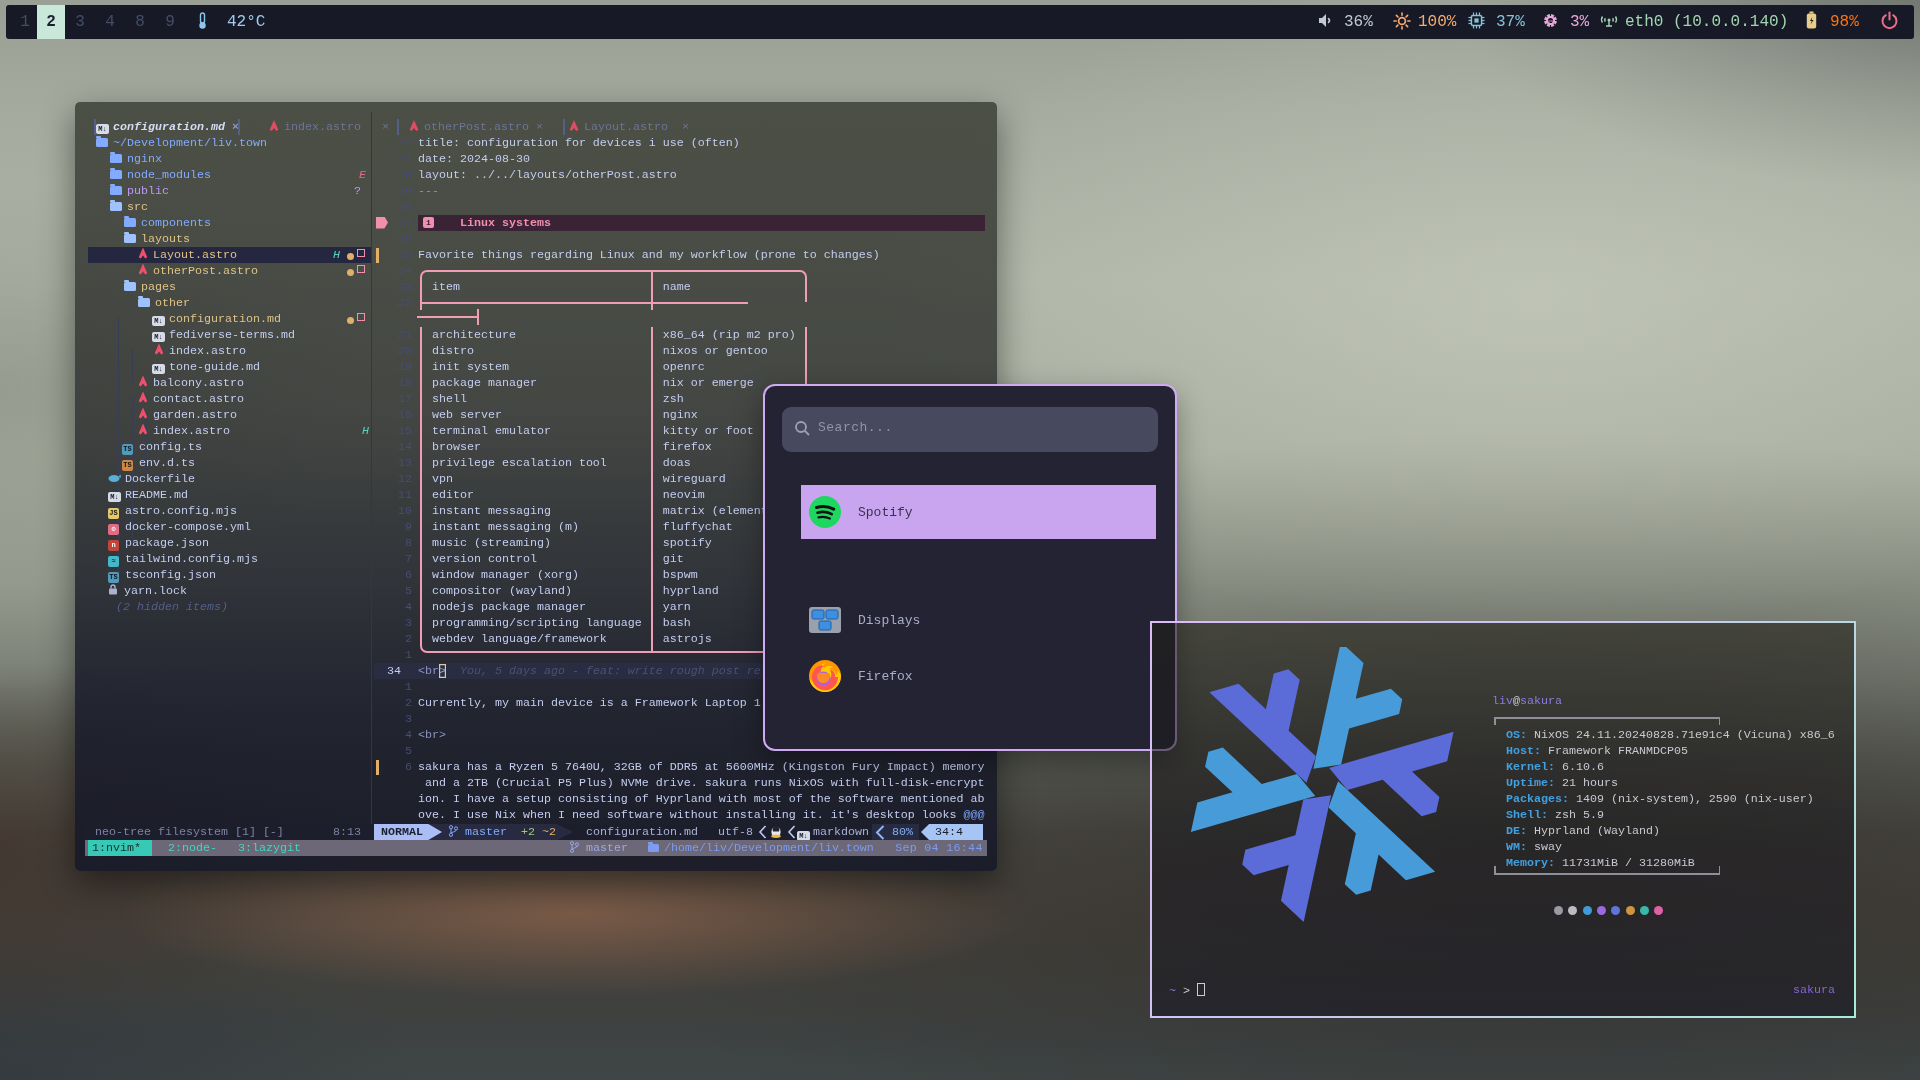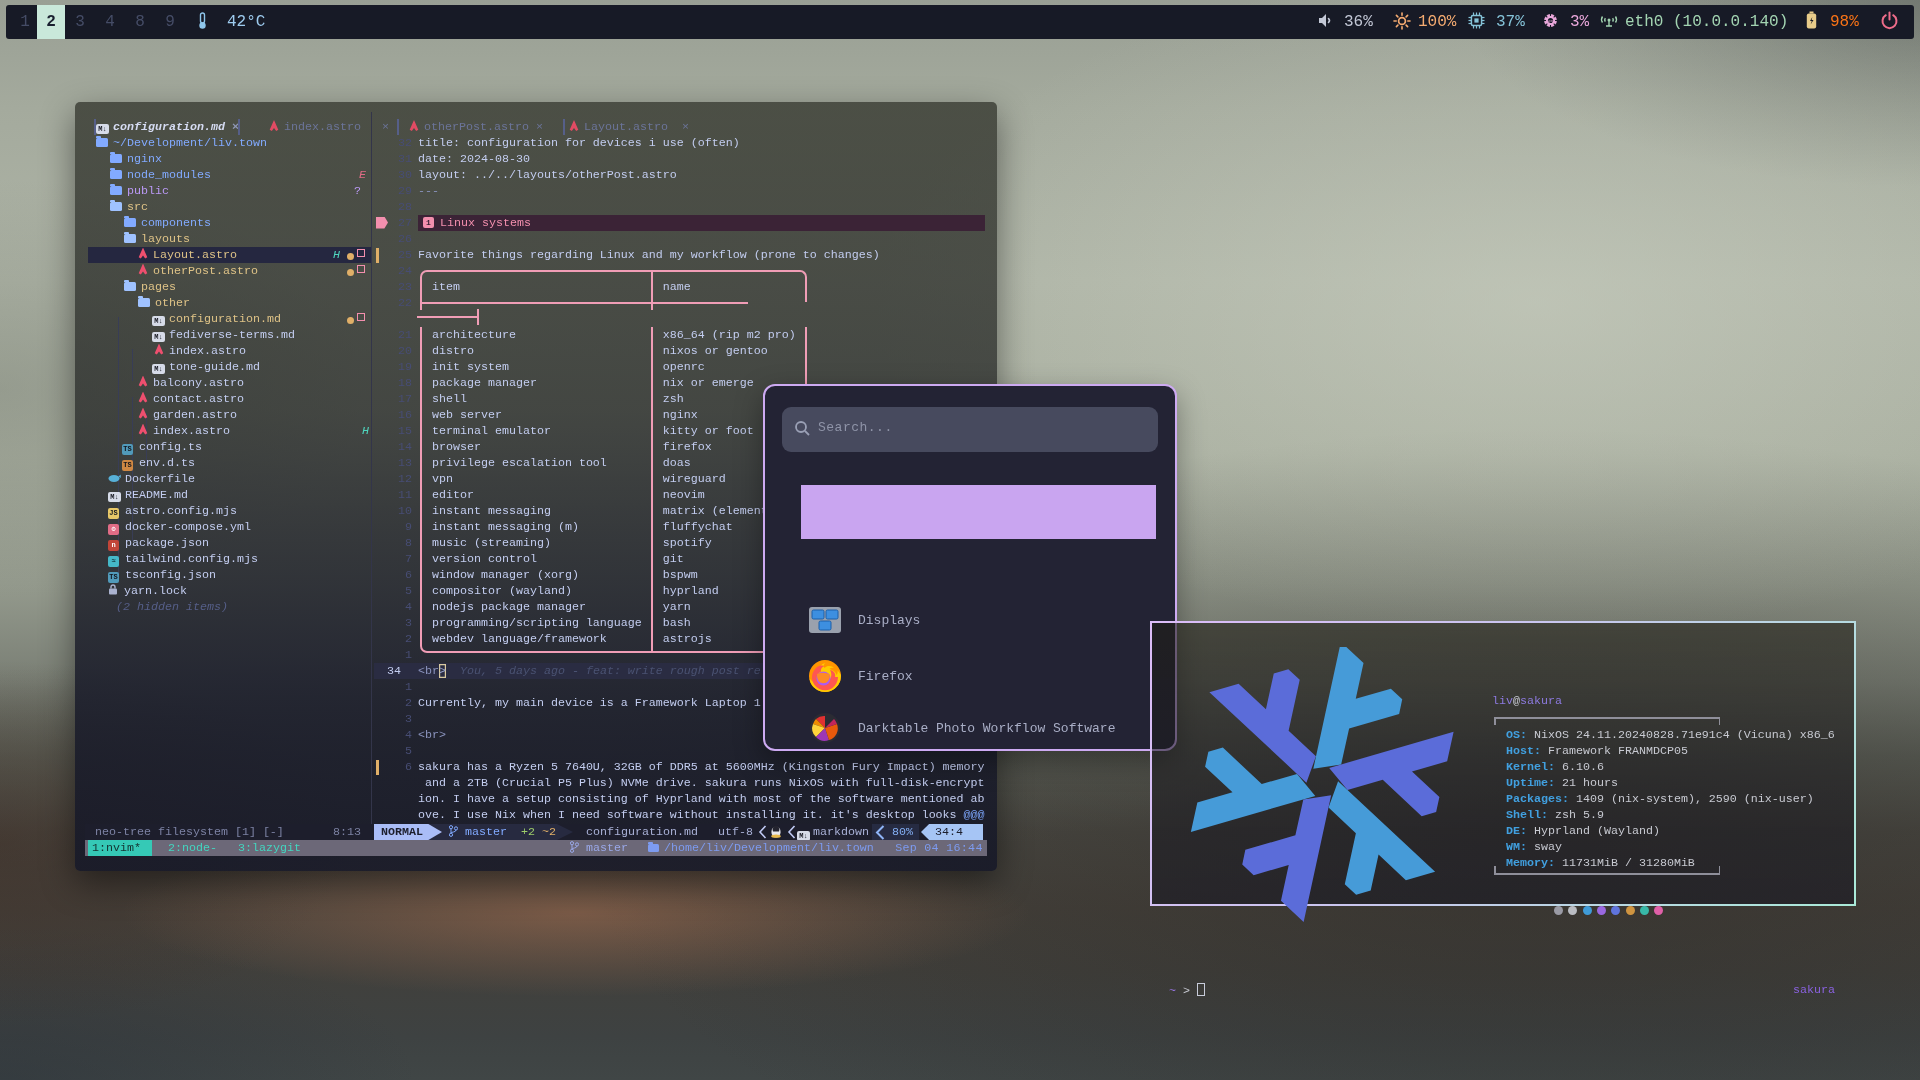--- a/index.html
+++ b/index.html
@@ -154,21 +154,21 @@
  <div class="t" style="left:272px;top:163px"><span class="dot" style="width:7px;height:7px;background:#e0af68"></span></div>
  <div class="t" style="left:282px;top:163px;width:8px;height:8px;border:1.5px solid #f38fae"></div>
  <div class="t" style="left:272px;top:211px"><span class="dot" style="width:7px;height:7px;background:#e0af68"></span></div>
  <div class="t" style="left:282px;top:211px;width:8px;height:8px;border:1.5px solid #f38fae"></div>
  <div class="t" style="left:287px;top:320.5px;color:#4fd6be;font-style:italic">H</div>
 
  <div class="t" style="left:296px;top:10px;width:1px;height:712px;background:#33354a"></div>
 
  <div class="t" style="left:343px;top:112.5px;width:567px;height:16px;background:#3b2336"></div>
  <div class="t" style="left:348px;top:114.5px;width:11px;height:11px;border-radius:2px;background:#f38fae;color:#3b2336;font-size:8px;line-height:11px;text-align:center;font-weight:bold">1</div>
- <div class="t" style="left:365px;top:112.5px;color:#f38fae;font-weight:normal">Linux systems</div>
+ <div class="t" style="left:385px;top:112.5px;color:#f38fae;font-weight:bold">Linux systems</div>
 
  <div class="t" style="left:301px;top:114.5px;width:12px;height:12px;background:#f38fae;clip-path:polygon(0 0,70% 0,100% 50%,70% 100%,0 100%)"></div>
  <div class="t" style="left:301px;top:145.5px;width:3px;height:15px;background:#e0af68"></div>
  <div class="t" style="left:301px;top:657.5px;width:3px;height:15px;background:#e0af68"></div>
  <div class="t" style="left:301px;top:560.5px;width:3px;height:15px;background:#e0af68"></div>
 
  <div class="t" style="left:299px;top:560.5px;width:611px;height:16px;background:#2a2c42"></div>
 
  <div class="t" style="left:345px;top:168px;width:387px;height:32px;border:2px solid #f09db6;border-bottom:none;border-radius:7px 7px 0 0"></div>
  <div class="t" style="left:345px;top:200px;width:328px;height:2px;background:#f09db6"></div>
@@ -315,56 +315,53 @@
 </div>
 
 <div id="lnch" style="position:absolute;left:763px;top:384px;width:414px;height:367px;background:#232334;border:2px solid #cdaaf2;border-radius:12px;overflow:hidden;box-shadow:0 10px 28px rgba(0,0,0,.35)">
  <div style="position:absolute;left:17px;top:21px;width:376px;height:45px;background:#474a5e;border-radius:9px"></div>
  <svg style="position:absolute;left:29px;top:34px" width="17" height="17" viewBox="0 0 17 17">
       <circle cx="7" cy="7" r="5" fill="none" stroke="#9aa0b5" stroke-width="1.8"></circle>
       <line x1="11" y1="11" x2="15" y2="15" stroke="#9aa0b5" stroke-width="1.8"></line>
     </svg>
  <div style="position:absolute;left:53px;top:34px;font-size:13px;color:#8f94a8;letter-spacing:.5px">Search...</div>
  <div style="position:absolute;left:36px;top:99px;width:355px;height:54px;background:#c9a5f0"></div>
+ <div class="lrow" style="top:99px">
+  <svg width="34" height="34" viewBox="0 0 34 34">
+        <circle cx="17" cy="17" r="16" fill="#1ed760"></circle>
+        <g stroke="#121212" fill="none" stroke-linecap="round">
+          <path d="M8.5 12.5q9-2.6 17.2 1.6" stroke-width="3"></path>
+          <path d="M9.5 17.7q7.5-2.1 14.3 1.4" stroke-width="2.6"></path>
+          <path d="M10.5 22.4q6-1.6 11.4 1.2" stroke-width="2.2"></path>
+        </g>
+      </svg>
+  <span style="color:#38324a">Spotify</span>
+ </div>
  <div class="lrow" style="top:207px">
   <svg width="34" height="34" viewBox="0 0 34 34">
         <rect x="1" y="4" width="32" height="26" rx="3" fill="#9aa1ad"></rect>
         <rect x="4" y="7" width="12" height="9" rx="1.5" fill="#3d8fe0" stroke="#1c5fa8"></rect>
         <rect x="18" y="7" width="12" height="9" rx="1.5" fill="#3d8fe0" stroke="#1c5fa8"></rect>
         <rect x="11" y="18" width="12" height="9" rx="1.5" fill="#3d8fe0" stroke="#1c5fa8"></rect>
       </svg>
   <span>Displays</span>
  </div>
  <div class="lrow" style="top:263px">
   <svg width="34" height="34" viewBox="0 0 34 34">
         <circle cx="17" cy="17" r="16" fill="#ff9500"></circle>
         <path d="M33 17A16 16 0 0 1 5 27.5q-3-3.5-3.5-8C4 23 8 25 11 24.5 6 21 5 14 8 10c.5 3 2 4 3.5 4.5C10 11 12 5 17.5 4 15 6 15.5 8 16.5 9 19 6 24 6.5 26 9c-2-.5-3.5 0-4.5 1C25 11 28 13 28.5 16q1.5-1.5 1-4.5C32 14 33 15.5 33 17z" fill="#ffcb00"></path>
         <path d="M30 18a13 13 0 1 1-21-10c2-1.5 5-2 7.5-1C14 8 12.5 10 13 12.5c-3 1.5-3.5 5-2 7.5 1-1.5 2-2 3.5-2.2 0 4 3.5 5.2 5.5 4.2 4-2 4-8 2-11 3 .5 6 3 5 7z" fill="#ff5750"></path>
         <circle cx="15.5" cy="19.5" r="7" fill="#ad5bf2"></circle>
         <path d="M9 15q7-2.5 13 .5 0 8.5-7 8.8-6.3-.5-6-9.3z" fill="#ff8b24"></path>
       </svg>
   <span>Firefox</span>
  </div>
- <div class="lrow" style="top:315px">
-  <svg width="34" height="34" viewBox="0 0 34 34">
-        <circle cx="17" cy="17" r="15" fill="#2b2b33"></circle>
-        <g>
-          <path d="M17 17L8 8a12 12 0 0 1 9-3z" fill="#e03131"></path>
-          <path d="M17 17L5 13a12 12 0 0 1 3-5z" fill="#f08c00"></path>
-          <path d="M17 17L8 26a12 12 0 0 1-3-13z" fill="#ffd43b"></path>
-          <path d="M17 17l4 12a12 12 0 0 1-13-3z" fill="#9c36b5"></path>
-          <path d="M17 17l12-4a12 12 0 0 1-8 16z" fill="#e8590c"></path>
-          <path d="M17 17l9-9a12 12 0 0 1 3 5z" fill="#c2255c"></path>
-        </g>
-      </svg>
-  <span>Darktable Photo Workflow Software</span>
- </div>
 </div>
 
-<div id="term" style="position:absolute;left:1150px;top:621px;width:706px;height:285px;background:linear-gradient(180deg,rgba(30,28,20,.58) 0%,rgba(26,25,28,.55) 45%,rgba(22,22,34,.56) 100%);border:2px solid;border-image:linear-gradient(125deg,#dcbcf8 0%,#c9c6ee 45%,#a9ead8 100%) 1">
+<div id="term" style="position:absolute;left:1150px;top:621px;width:706px;height:397px;background:linear-gradient(180deg,rgba(30,28,20,.58) 0%,rgba(26,25,28,.55) 45%,rgba(22,22,34,.56) 100%);border:2px solid;border-image:linear-gradient(125deg,#dcbcf8 0%,#c9c6ee 45%,#a9ead8 100%) 1">
  <svg style="position:absolute;left:14px;top:24px" width="306" height="310" viewBox="4 14 212 215">
   <g transform="rotate(43 110 110) scale(1 0.97)">
   <path d="M113.1,120.7 67.1,200.3 56.4,181.7 69.4,159.2 43.4,159.2 38.0,149.8 43.3,140.5 80.3,140.6 93.4,118.1Z" fill="#469bd8"></path>
   <path d="M102.3,118.1 10.3,118.1 21.1,99.4 47.1,99.5 34.1,76.9 39.5,67.6 50.2,67.5 68.7,99.6 94.7,99.7Z" fill="#5b6cd9"></path>
   <path d="M99.2,107.4 53.2,27.7 74.7,27.7 87.7,50.2 100.7,27.8 111.5,27.8 116.9,37.0 98.4,69.0 111.3,91.6Z" fill="#469bd8"></path>
   <path d="M106.9,99.3 152.9,19.7 163.6,38.3 150.6,60.8 176.6,60.8 182.0,70.2 176.7,79.5 139.7,79.4 126.6,101.9Z" fill="#5b6cd9"></path>
   <path d="M117.7,101.9 209.7,101.9 198.9,120.6 172.9,120.5 185.9,143.1 180.5,152.4 169.8,152.5 151.3,120.4 125.3,120.3Z" fill="#469bd8"></path>
   <path d="M120.8,112.6 166.8,192.3 145.3,192.3 132.3,169.8 119.3,192.2 108.5,192.2 103.1,183.0 121.6,151.0 108.7,128.4Z" fill="#5b6cd9"></path>
   </g>
  </svg>

